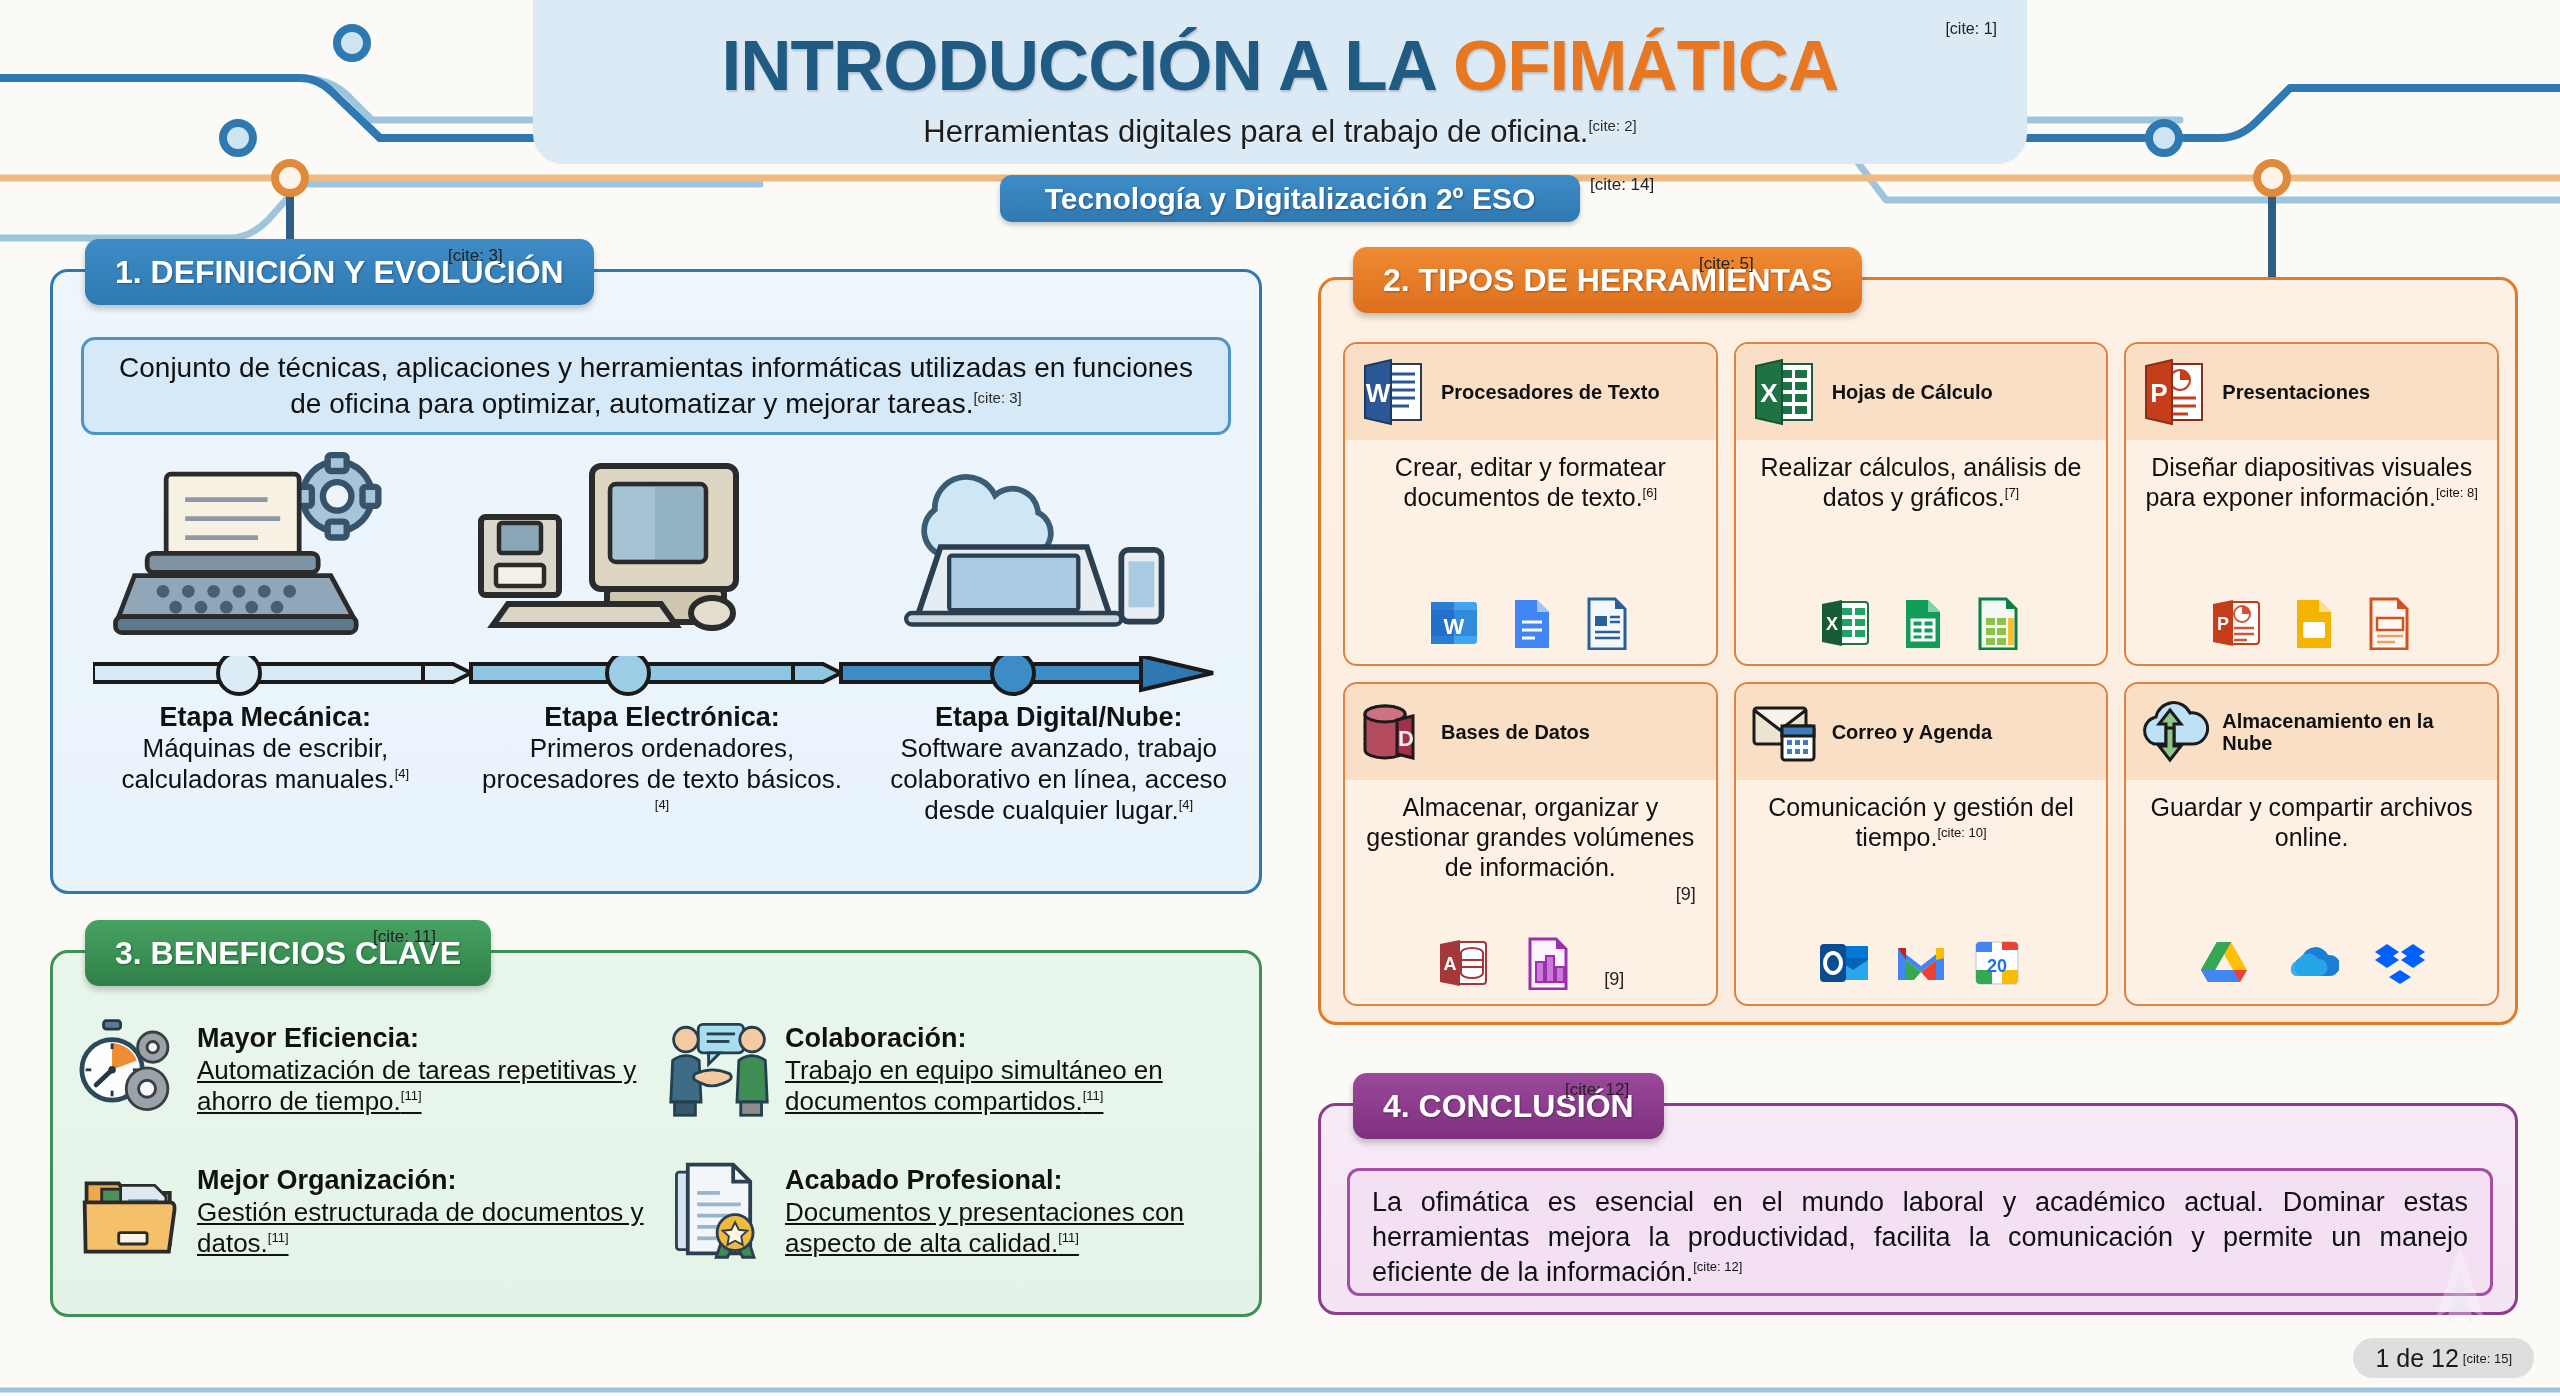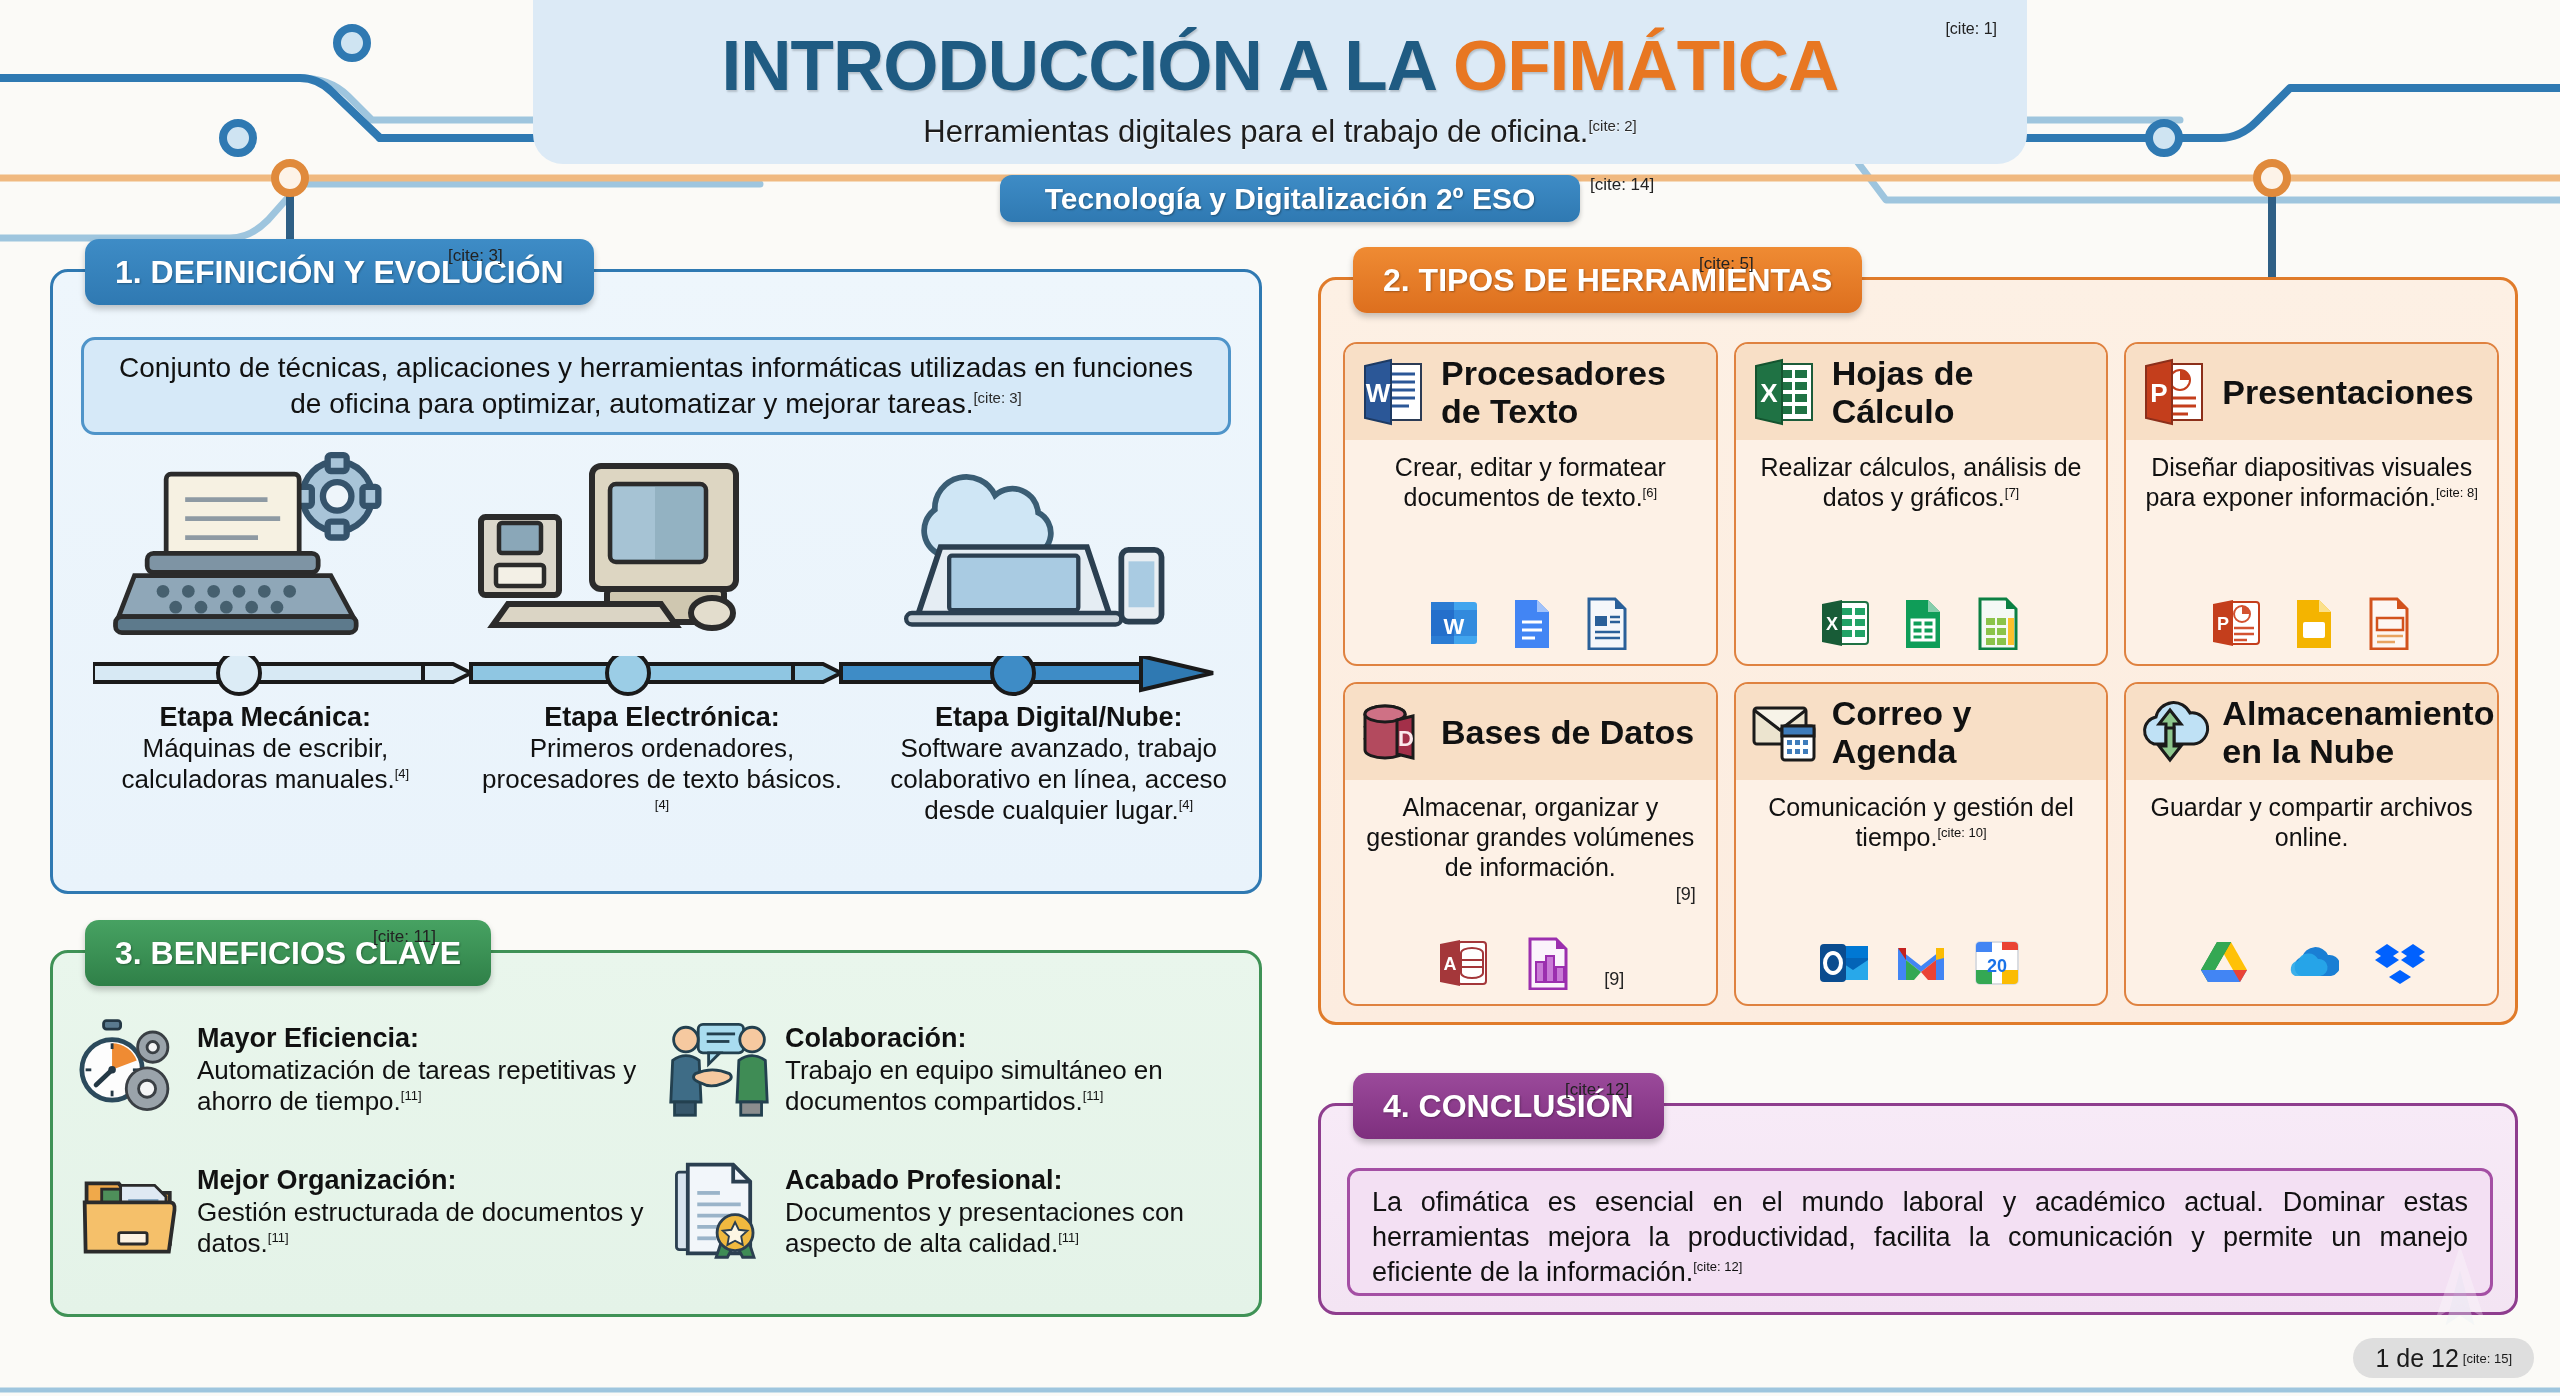--- a/index.html
+++ b/index.html
@@ -86,21 +86,21 @@
   #sec-ben .sec-head { background: linear-gradient(#47a262, #2f8048); }
   .ben-grid {
     position: absolute; left: 26px; top: 62px; width: 1160px; height: 280px;
     display: grid; grid-template-columns: 1fr 1fr; grid-template-rows: 1fr 1fr; gap: 4px 16px;
   }
   .ben { display: flex; align-items: flex-start; gap: 14px; }
   .ben-ico { width: 104px; height: 104px; flex: 0 0 104px; }
   .ben-ico svg { width: 100%; height: 100%; }
   .ben-txt { padding-top: 8px; }
   .ben-title { font-size: 27px; font-weight: bold; color: #111; line-height: 1.18; }
-  .ben-desc { font-size: 26px; line-height: 1.18; color: #111; }
+  .ben-desc { font-size: 26px; line-height: 1.18; color: #111; text-decoration: underline; }
 
   
   #sec-tip {
     left: 1318px; top: 277px; width: 1200px; height: 748px;
     background: linear-gradient(#fdf0e4, #fcecdf);
     border: 3px solid #e07b2a;
   }
   #sec-tip .sec-head { background: linear-gradient(#ef8b33, #dd6f1e); }
   .tool-grid {
     position: absolute; left: 22px; top: 62px; width: 1156px; height: 664px;
@@ -109,21 +109,21 @@
   .tool-card {
     background: #fdf1e6; border: 2px solid #df8240; border-radius: 14px;
     display: flex; flex-direction: column; overflow: hidden;
   }
   .tool-head {
     background: #f8dfc6; display: flex; align-items: center; gap: 12px;
     padding: 10px 12px; min-height: 96px;
   }
   .tool-ico { width: 72px; height: 72px; flex: 0 0 72px; }
   .tool-ico svg { width: 100%; height: 100%; }
-  .tool-title { font-size: 34px; font-weight: bold; color: #111; line-height: 1.12; }
+  .tool-title { font-size: 20px; font-weight: bold; color: #111; line-height: 1.12; }
   .tool-body { flex: 1; padding: 12px 10px 6px; text-align: center; }
   .tool-desc { font-size: 25px; line-height: 1.2; color: #111; }
   .tool-apps { display: flex; justify-content: center; align-items: flex-end; gap: 22px; margin-top: auto; padding: 8px 0 14px; }
   .app-ico { width: 54px; height: 54px; }
   .app-ico svg { width: 100%; height: 100%; }
   .floatcite { font-size: 18px; color: #222; }
 
   
   #sec-con {
     left: 1318px; top: 1103px; width: 1200px; height: 212px;

